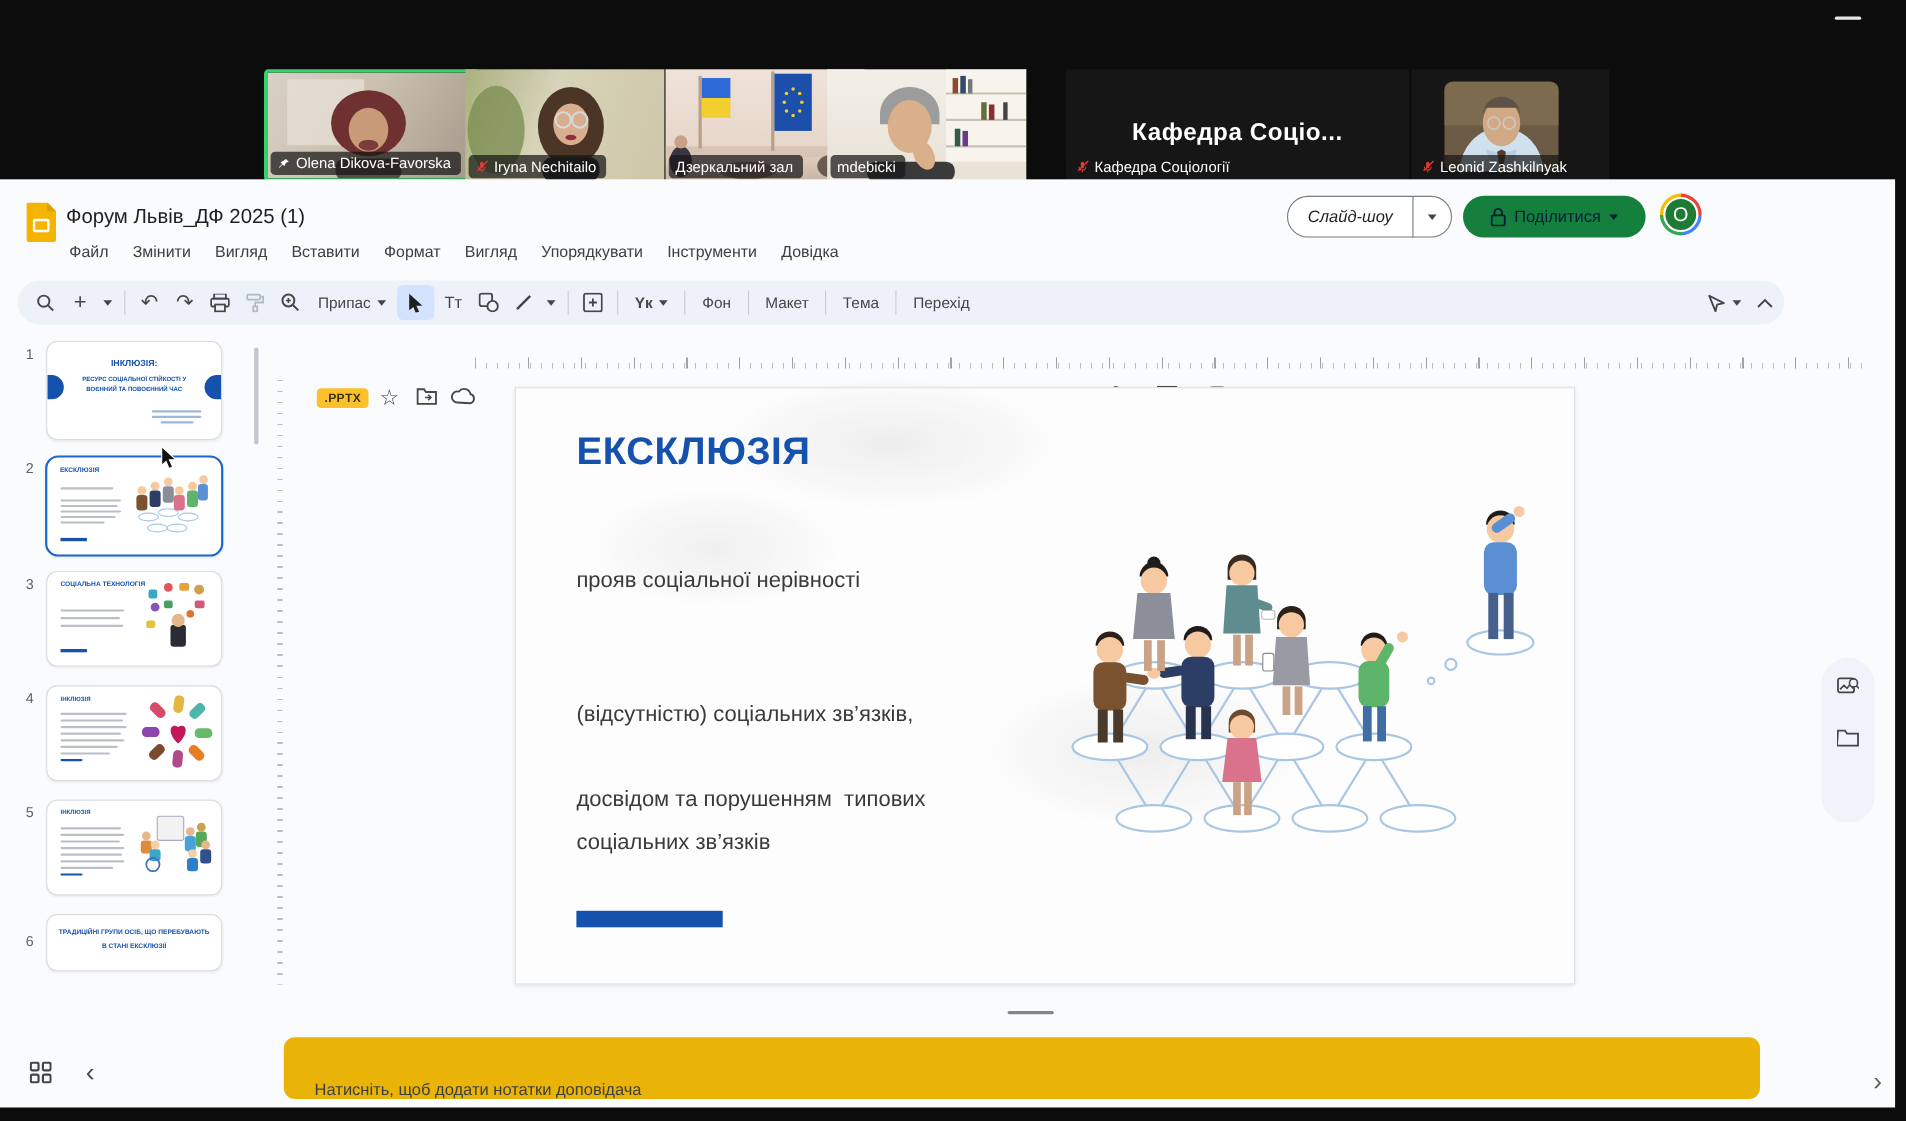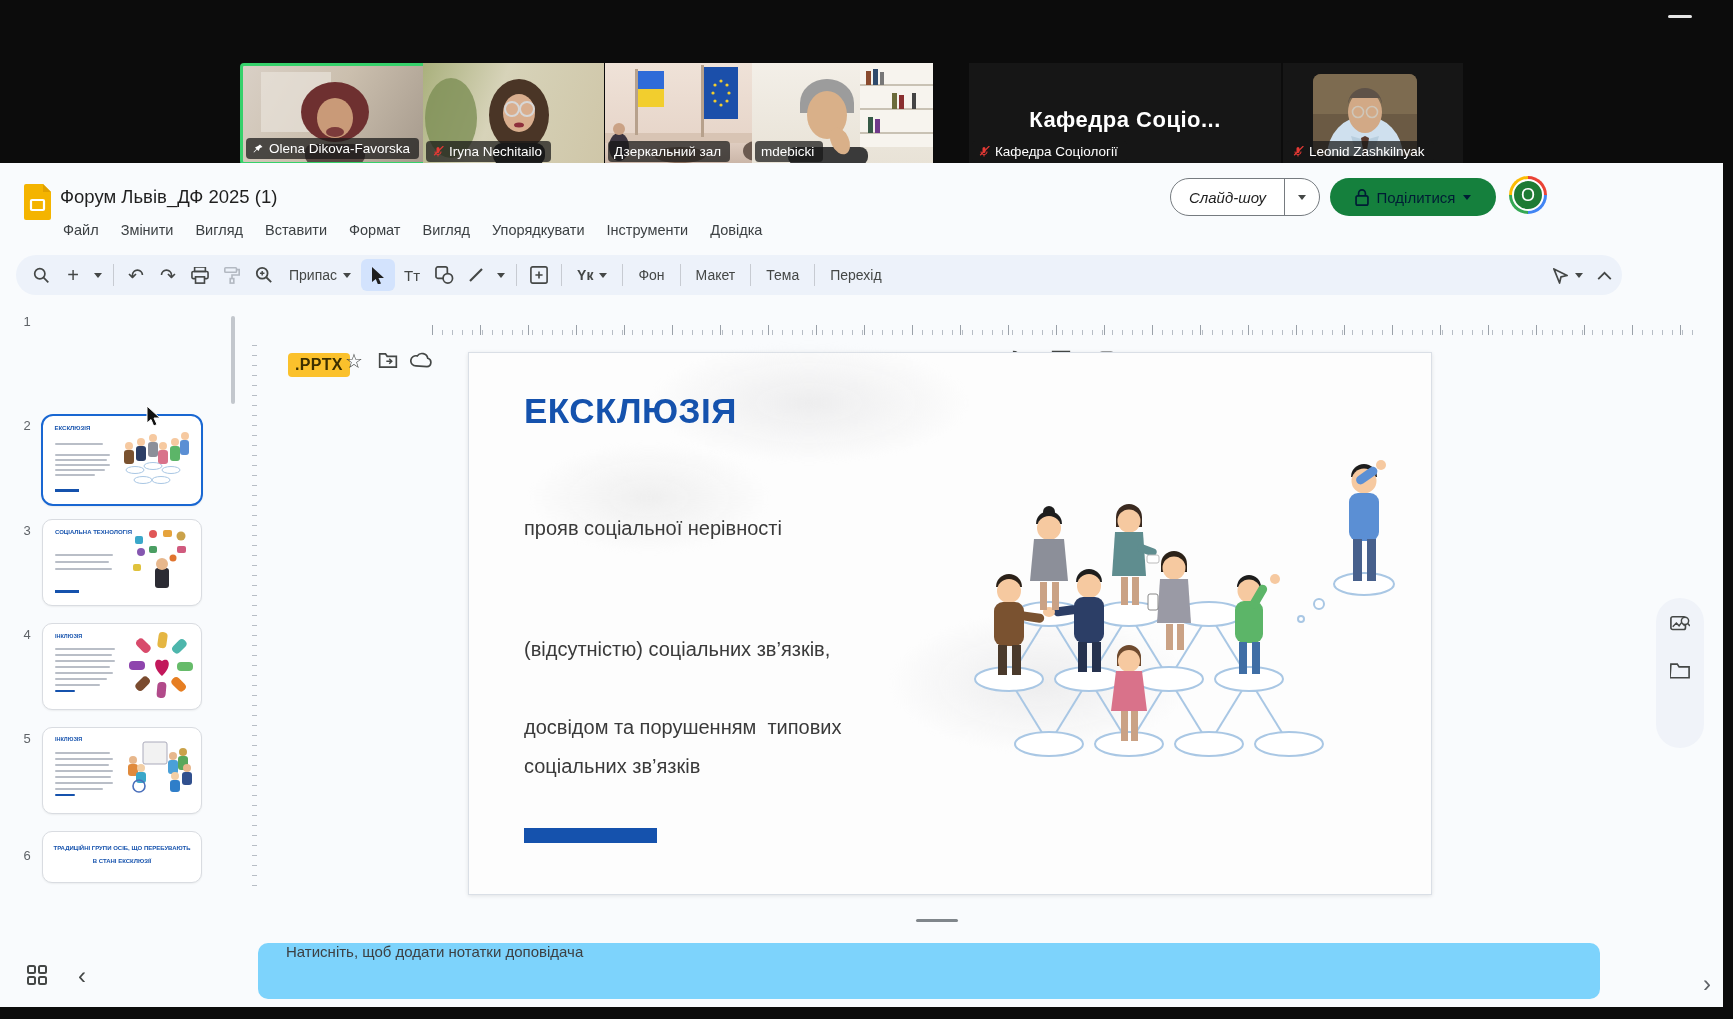--- a/index.html
+++ b/index.html
@@ -173,21 +173,21 @@
   </div>
 
   <div id="win">
 
     <svg class="abs" style="left:24px;top:21px;" width="27" height="36" viewBox="0 0 27 36">
       <path d="M2 0 h17 l8 8 v26 a2 2 0 0 1 -2 2 h-23 a2 2 0 0 1 -2 -2 v-32 a2 2 0 0 1 2 -2z" fill="#f4b400"></path>
       <path d="M19 0 l8 8 h-8 z" fill="#e0a100"></path>
       <rect x="7" y="16" width="13" height="10" rx="1" fill="none" stroke="#fff" stroke-width="2.2"></rect>
     </svg>
     <div class="abs" style="left:60px;top:186px;margin-top:-163px;font-size:18.5px;color:#1f1f1f;top:186px;">Форум Львів_ДФ 2025 (1)</div>
-    <div class="abs" style="left:288px;top:190px;background:#fbc12c;color:#3c2f00;font-weight:bold;font-size:16px;
+    <div class="abs" style="left:288px;top:190px;background:#fbc12c;color:#3c2f00;font-weight:bold;font-size:11px;
                 padding:3px 7px;border-radius:4px;letter-spacing:.3px;">.PPTX</div>
     <div class="abs icn" style="left:345px;top:186px;font-size:20px;">☆</div>
     <svg class="abs icn" style="left:378px;top:189px;" width="20" height="17" viewBox="0 0 24 20">
       <path d="M2 2 h7 l2 3 h11 v13 h-20 z" fill="none" stroke="#444746" stroke-width="2"></path>
       <path d="M10 11 h6 m-2.5 -3 l3 3 -3 3" stroke="#444746" stroke-width="1.8" fill="none"></path>
     </svg>
     <svg class="abs icn" style="left:410px;top:189px;" width="22" height="16" viewBox="0 0 26 18">
       <path d="M7 16 a6 6 0 1 1 1.5 -11.8 A7 7 0 0 1 21 7 a5 5 0 0 1 -1 9.8 z" fill="none" stroke="#444746" stroke-width="2"></path>
     </svg>
 
@@ -333,20 +333,30 @@
           </svg>
         <span class="caret"></span>
         <svg width="15" height="9" viewBox="0 0 16 10" style="margin-left:8px;">
             <path d="M1 9 L8 2 L15 9" fill="none" stroke="#444746" stroke-width="2"></path>
           </svg>
       </span>
     </div>
   </div>
 
   <div class="tnum" style="top:314px;">1</div>
+  <div class="thumb" style="top:310px;height:88px;">
+    <div class="minittl" style="width:100%;text-align:center;top:15px;font-size:8px;">ІНКЛЮЗІЯ:</div>
+    <div class="minittl" style="width:100%;text-align:center;top:31px;font-size:5.5px;font-weight:600;">РЕСУРС СОЦІАЛЬНОЇ СТІЙКОСТІ У</div>
+    <div class="minittl" style="width:100%;text-align:center;top:40px;font-size:5.5px;font-weight:600;">ВОЄННИЙ ТА ПОВОЄННИЙ ЧАС</div>
+    <div class="abs" style="left:0;top:30px;width:15px;height:22px;background:#1552ad;border-radius:0 11px 11px 0;"></div>
+    <div class="abs" style="right:0;top:30px;width:15px;height:22px;background:#1552ad;border-radius:11px 0 0 11px;"></div>
+    <div class="bline" style="left:95px;top:62px;width:45px;"></div>
+    <div class="bline" style="left:95px;top:67px;width:45px;"></div>
+    <div class="bline" style="left:103px;top:72px;width:30px;"></div>
+  </div>
 
   <div class="tnum" style="top:418px;">2</div>
   <div class="thumb" style="top:414px;height:88px;border:2.5px solid #1967d2;border-radius:12px;left:40.5px;">
     <div class="minittl" style="left:12px;top:9px;font-size:6px;">ЕКСКЛЮЗІЯ</div>
     <div class="gline" style="left:12px;top:27px;width:48px;"></div>
     <div class="gline" style="left:12px;top:38px;width:55px;"></div>
     <div class="gline" style="left:12px;top:43px;width:52px;"></div>
     <div class="gline" style="left:12px;top:48px;width:55px;"></div>
     <div class="gline" style="left:12px;top:53px;width:50px;"></div>
     <div class="gline" style="left:12px;top:58px;width:40px;"></div>
@@ -592,21 +602,21 @@
         <rect x="-11" y="60" width="9" height="42" fill="#47608c"></rect>
           <rect x="3" y="60" width="9" height="42" fill="#47608c"></rect>
         <rect x="10" y="-14" width="9" height="24" rx="4.5" fill="#5b8fd4" transform="rotate(55 10 -14)"></rect>
         <circle cx="17" cy="-14" r="5" fill="#f6c9a0"></circle>
       </g>
     </svg>
   </div>
 
   <div class="abs" style="left:916px;top:919px;width:42px;height:3px;background:#80868b;border-radius:2px;"></div>
 
-  <div class="abs" style="left:258px;top:943px;width:1342px;height:56px;background:#7dd3fc;border-radius:10px;display:flex;align-items:flex-start;">
+  <div class="abs" style="left:258px;top:943px;width:1342px;height:56px;background:#eab308;border-radius:10px;display:flex;align-items:flex-end;">
     <span style="margin-left:28px;font-size:15px;color:#3c4043;">Натисніть, щоб додати нотатки доповідача</span>
   </div>
 
   <svg class="abs" style="left:27px;top:965px;" width="20" height="20" viewBox="0 0 20 20">
     <g fill="none" stroke="#444746" stroke-width="2">
         <rect x="1" y="1" width="7" height="7" rx="1.5"></rect>
         <rect x="12" y="1" width="7" height="7" rx="1.5"></rect>
         <rect x="1" y="12" width="7" height="7" rx="1.5"></rect>
         <rect x="12" y="12" width="7" height="7" rx="1.5"></rect>
       </g>

